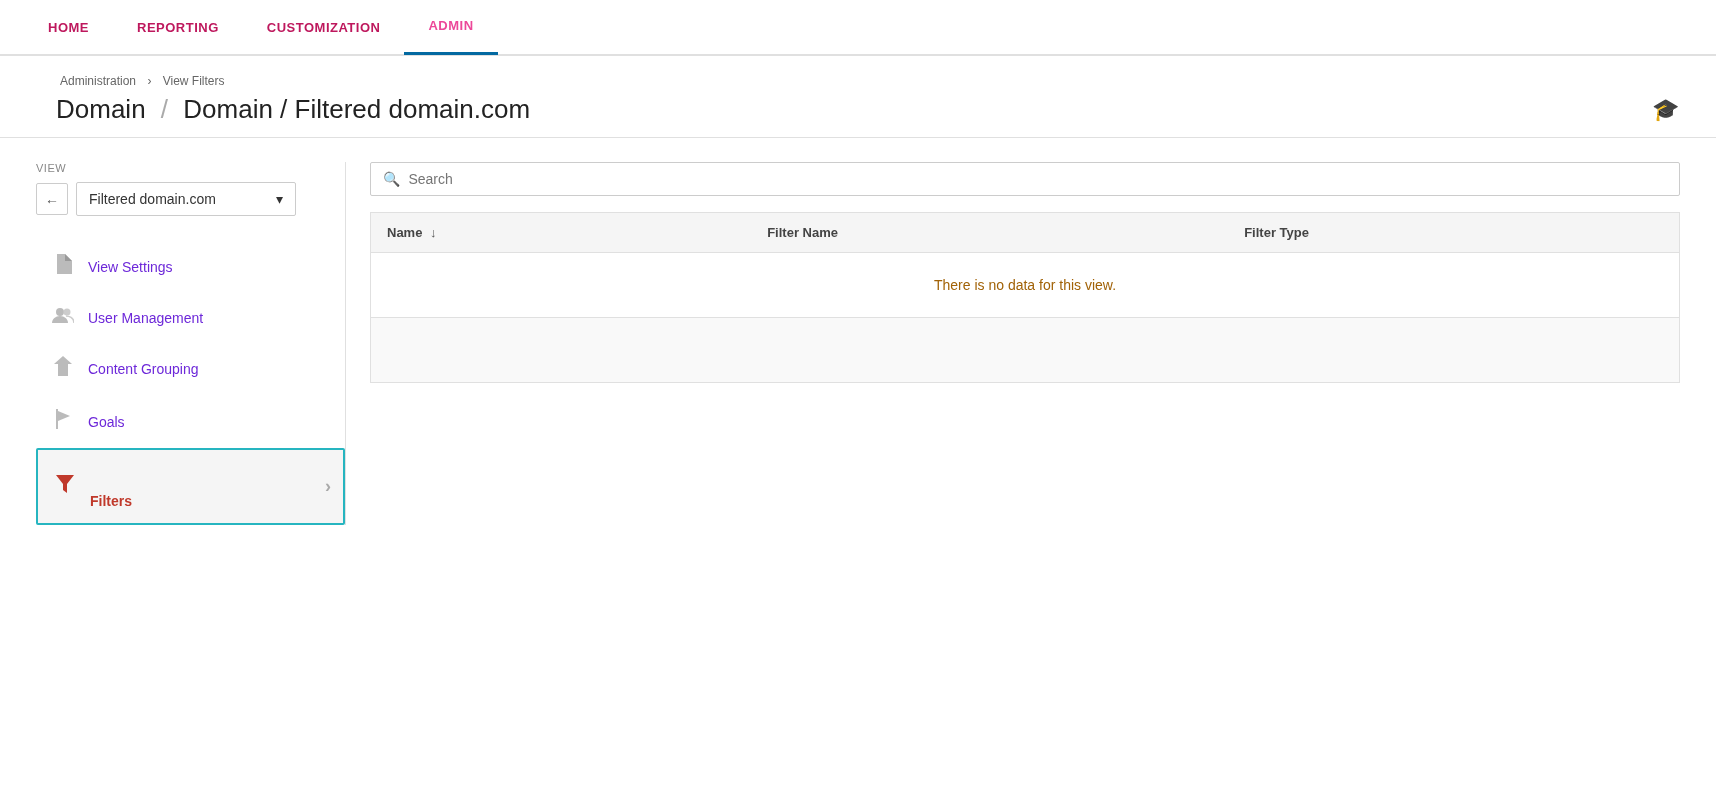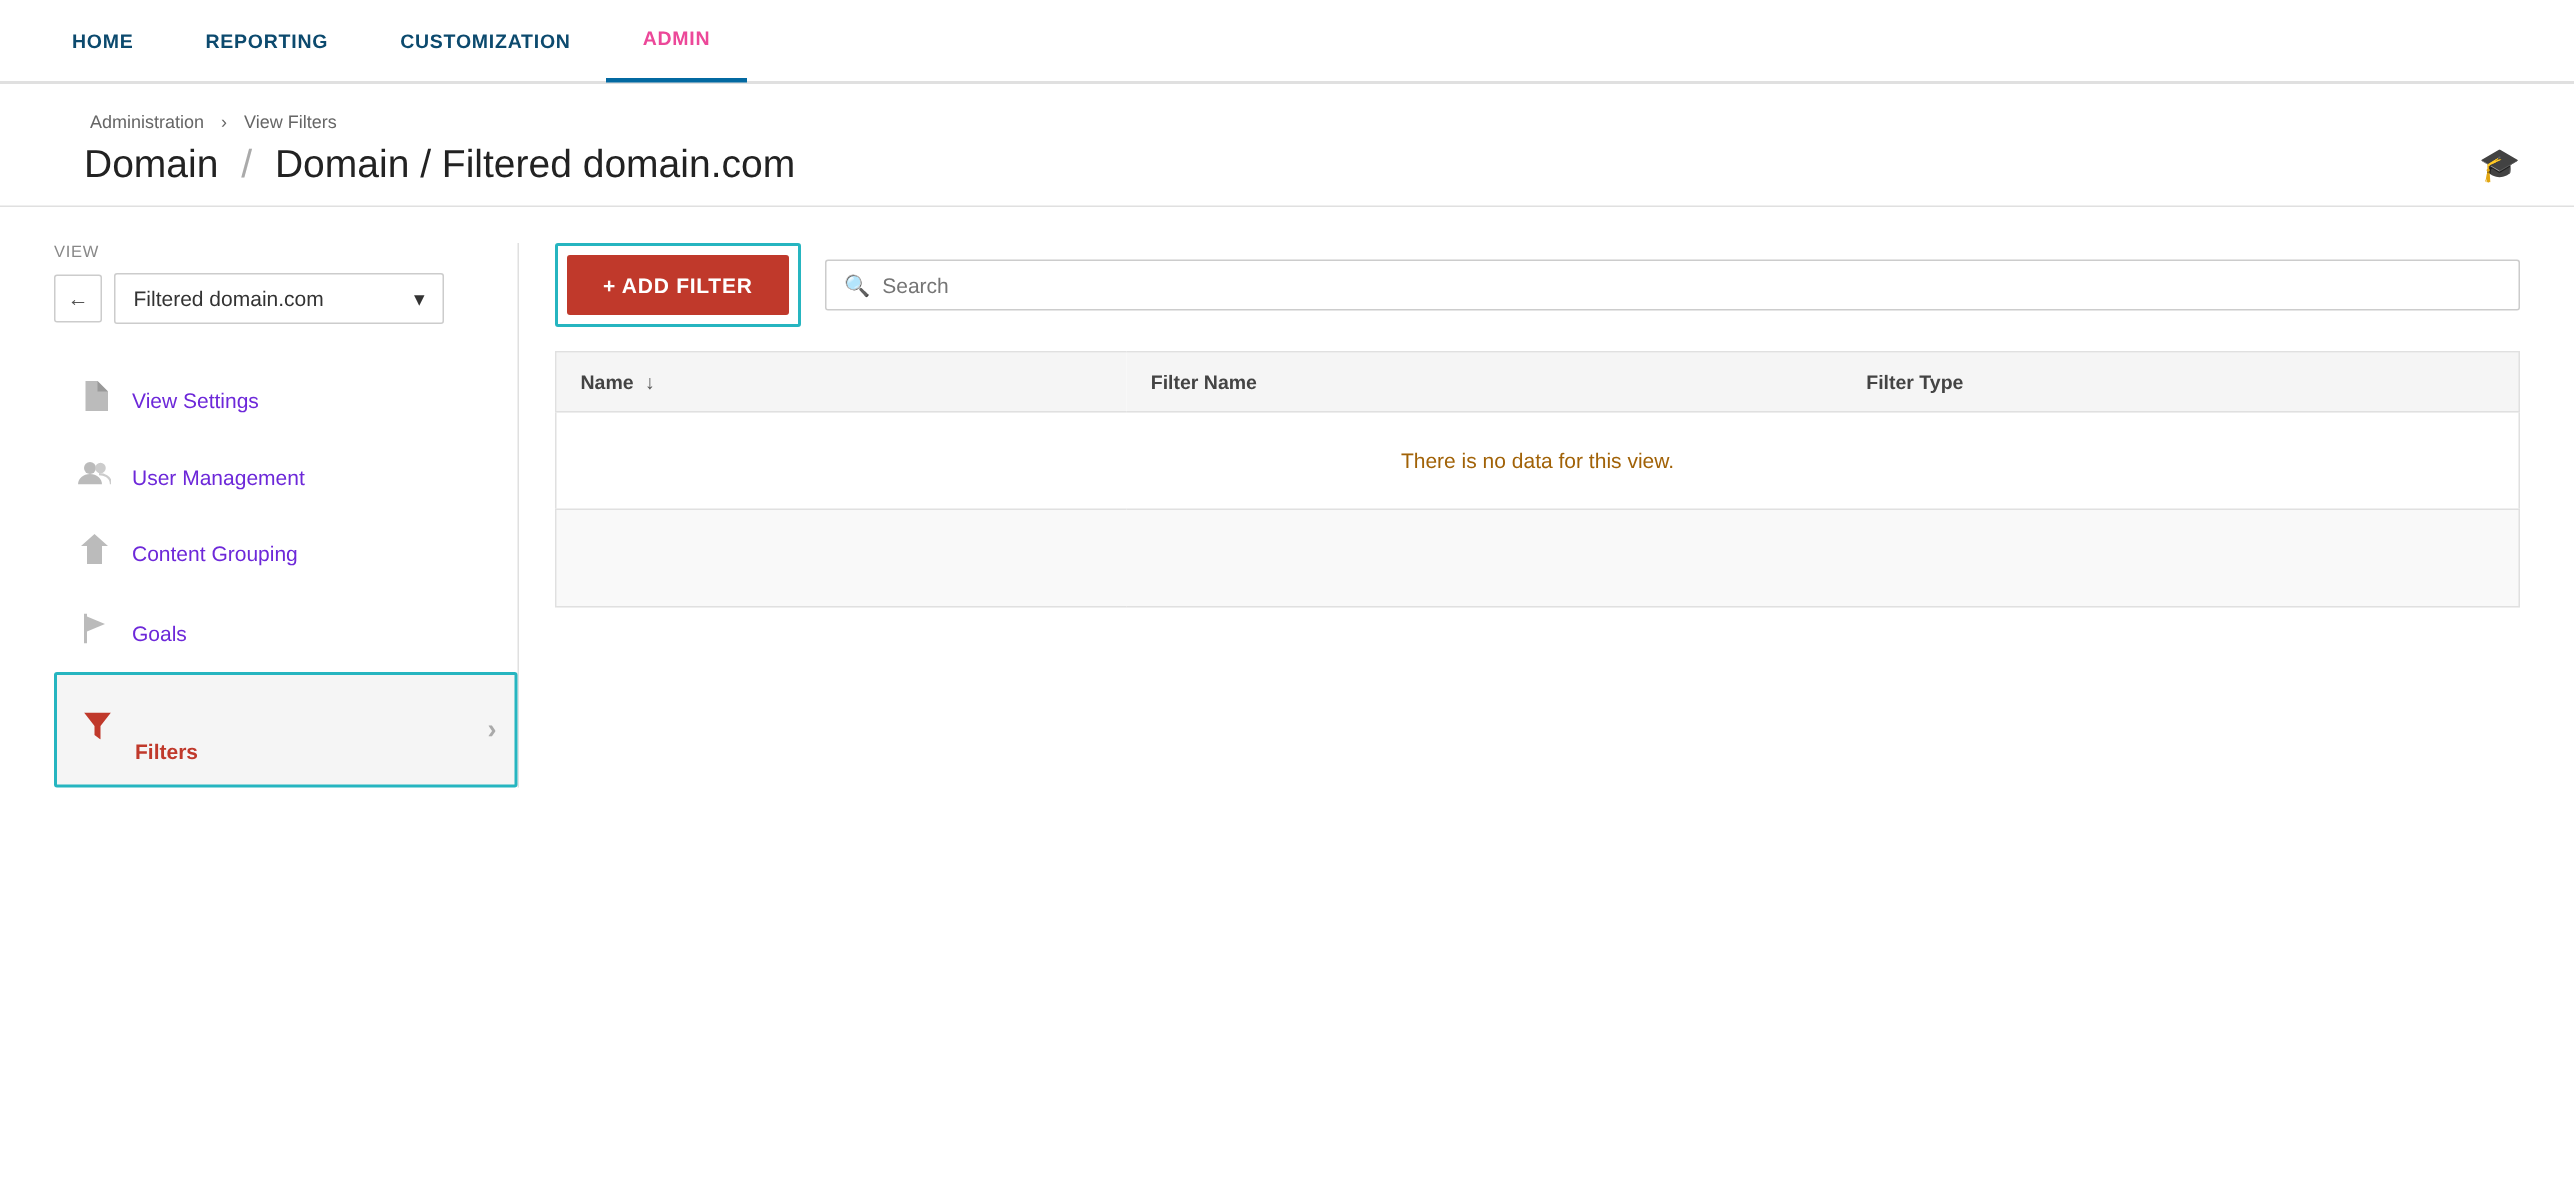--- a/index.html
+++ b/index.html
@@ -15,21 +15,21 @@
       background: #fff;
     }
     .nav-item {
       padding: 0 24px;
       height: 56px;
       display: flex;
       align-items: center;
       font-size: 13px;
       font-weight: 600;
       letter-spacing: 0.5px;
-      color: #0c4a6e;
+      color: #be185d;
       cursor: pointer;
       text-transform: uppercase;
       position: relative;
     }
     .nav-item.active {
       color: #ec4899;
       border-bottom: 3px solid #0369a1;
     }
 
     
@@ -315,23 +315,20 @@
             <polygon points="0,0 18,0 11,9 11,18 7,15 7,9" fill="#c0392b"></polygon>
           </svg>
         </span>
         <span style="color:#c0392b; font-weight:700;margin-top:29px;">Filters</span>
       </li>
     </ul>
   </div>
 
   <div class="right-panel">
     <div class="right-panel-header">
-      <div class="add-filter-btn-wrapper">
-        <button class="add-filter-btn">+ ADD FILTER</button>
-      </div>
       <div class="search-box">
         <span class="search-icon">🔍</span>
         <input type="text" placeholder="Search" style="">
       </div>
     </div>
 
     <table class="data-table">
       <thead>
         <tr>
           <th>

